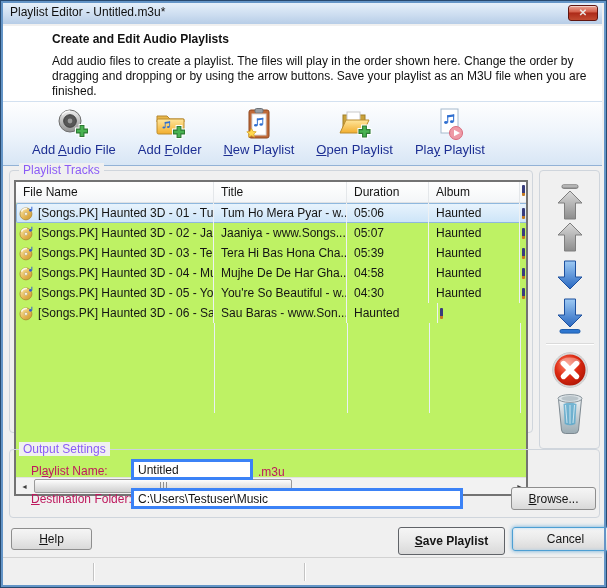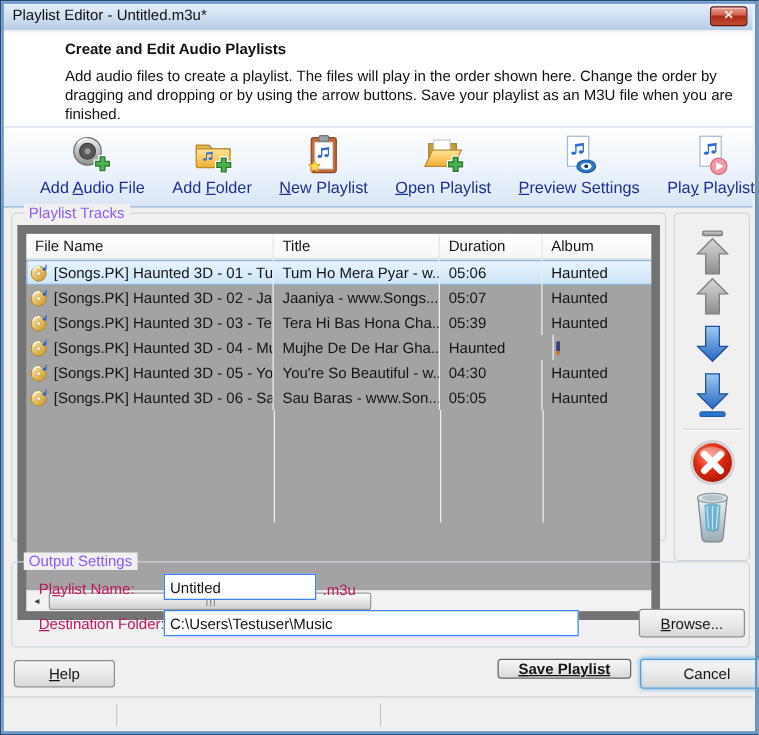--- a/index.html
+++ b/index.html
@@ -38,21 +38,21 @@
   .u { text-decoration:underline; }
 
   
   .groupbox { border:1px solid #cfd5dc; border-radius:4px; background:transparent; }
   .grouplabel { position:absolute; background:#f0f0f0; padding:0 4px; color:#8b5cf6; font-size:12px; z-index:2; white-space:nowrap; }
 
   #tracksGroup { left:8px; top:169px; width:524px; height:263px; }
   #tracksLabel { left:18px; top:162px; }
 
   
-  #table { left:13px; top:179px; width:514px; height:316px; background:#a3a3a3; border:7px solid #737373; overflow:hidden; }
+  #table { left:13px; top:179px; width:514px; height:316px; background:#bef264; border:2px solid #737373; overflow:hidden; }
   .thead { position:absolute; left:0; top:0; width:512px; height:21px;
     background:linear-gradient(#ffffff,#f4f6f8); border-bottom:1px solid #dfe2e5; display:flex; }
   .th { font-size:12px; color:#141414; padding:3px 0 0 7px; border-right:1px solid #e4e7ea; overflow:hidden; white-space:nowrap; }
   .w-file{width:198px;} .w-title{width:133px;} .w-dur{width:82px;} .w-album{width:91px;} .w-part{flex:1; padding-left:2px;}
   .tbody { position:absolute; left:0; top:21px; width:512px; }
   .trow { display:flex; height:20px; align-items:center; }
   .trow.selected { background:linear-gradient(#e9f4fd,#cce4f8); box-shadow:inset 0 0 0 1px #8fb8de; border-radius:2px; }
   .c { font-size:12px; color:#141414; padding-left:7px; height:20px; line-height:20px;
        overflow:hidden; white-space:nowrap; border-right:1px solid #eef1f4; }
   .c-file { width:198px; display:flex; align-items:center; gap:4px; padding-left:3px; }
@@ -84,34 +84,34 @@
   #btnRemove { top:180px; } #btnTrash { top:221px; }
   .fill-gray { fill:url(#gGray); stroke:#7e7e7e; stroke-width:1; }
   .fill-blue { fill:url(#gBlue); stroke:#1d509e; stroke-width:1; }
 
   
   #outputGroup { left:8px; top:448px; width:591px; height:69px; }
   #outputLabel { left:18px; top:441px; }
   .fieldlabel { position:absolute; font-size:12px; color:#be185d; white-space:nowrap; }
   #nameLabel { left:30px; top:463px; }
   #destLabel { left:30px; top:491px; }
-  .txtinput { position:absolute; height:21px; border:1px solid #3b82f6; font-size:12px; padding:0 4px;
+  .txtinput { position:absolute; height:21px; border:3px solid #3b82f6; font-size:12px; padding:0 4px;
     font-family:"Liberation Sans",sans-serif; color:#141414; background:#fff; }
   #nameInput { left:130px; top:458px; width:122px; }
   #destInput { left:130px; top:487px; width:332px; }
   #extLabel { left:257px; top:464px; }
 
   
   .btn { position:absolute; border:1px solid #8e8e8e; border-radius:3px;
     background:linear-gradient(#f5f5f5,#ebebeb 45%,#d9d9d9);
     font-family:"Liberation Sans",sans-serif; font-size:12px; color:#141414;
     display:flex; align-items:center; justify-content:center; cursor:default; white-space:nowrap; }
   #browseBtn { left:510px; top:486px; width:85px; height:23px; }
   #helpBtn   { left:10px;  top:527px; width:81px; height:22px; }
-  #saveBtn   { left:397px; top:526px; width:107px; height:16px; font-weight:bold; border-color:#606368;text-decoration:underline; }
+  #saveBtn   { left:397px; top:526px; width:107px; height:28px; font-weight:bold; border-color:#606368; }
   #cancelBtn { left:511px; top:526px; width:107px; height:24px; border-color:#4d9fd3;
     box-shadow:0 0 4px rgba(77,159,211,.85), inset 0 0 3px rgba(140,200,240,.6); }
 
   
   #statusbar { left:2; top:556px; width:601px; height:29px; background:#f0f0f0; border-top:1px solid #d2d2d2; }
   .stat { position:absolute; top:0; line-height:28px; font-size:12px; color:#141414; white-space:nowrap; }
   .stat-div { position:absolute; top:5px; width:1px; height:18px; background:#c3c3c3; box-shadow:1px 0 0 #fff; }
   #stTotal { left:8px; } #stDiv1 { left:92px; } #stDur { left:102px; } #stDiv2 { left:303px; }
 </style>
 </head>
@@ -230,29 +230,20 @@
         <rect x="5" y="8" width="22" height="14" fill="#caa23a" stroke="#a07f27"></rect>
         <rect x="9" y="5" width="13" height="9" fill="#ffffff" stroke="#c9c9c9"></rect>
         <path d="M2 26 L8 13 H31 L25 26 Z" fill="url(#gFolder)" stroke="#bb8c2e"></path>
         <use href="#plus" transform="translate(26.5,24.5)"></use>
       </svg>
       <span class="tlabel"><span></span><span class="u">O</span><span>pen Playlist</span></span>
     </div>
     <div class="tbtn">
       <svg viewBox="0 0 34 34">
         <use href="#pageNote"></use>
-        <ellipse cx="23" cy="26" rx="7.5" ry="5" fill="#2a7bc4" stroke="#1d5e9c"></ellipse>
-        <ellipse cx="23" cy="26" rx="4.2" ry="2.7" fill="#ffffff"></ellipse>
-        <circle cx="23" cy="26" r="1.6" fill="#16406e"></circle>
-      </svg>
-      <span class="tlabel"><span></span><span class="u">P</span><span>review Settings</span></span>
-    </div>
-    <div class="tbtn">
-      <svg viewBox="0 0 34 34">
-        <use href="#pageNote"></use>
         <circle cx="23" cy="26" r="6.5" fill="#ee9aa6" stroke="#d96a7c"></circle>
         <path d="M21 22.8 L27 26 L21 29.2 Z" fill="#ffffff"></path>
       </svg>
       <span class="tlabel"><span>Pla</span><span class="u">y</span><span> Playlist</span></span>
     </div>
   </div>
 
   <div class="abs groupbox" id="tracksGroup"></div>
   <span class="grouplabel" id="tracksLabel">Playlist Tracks</span>
 
@@ -308,20 +299,21 @@
           </div>
       </div>
       <div class="trow">
         <div class="c c-file">
             <svg viewBox="0 0 16 16">
               <use href="#cd"></use>
             </svg>
             <span>[Songs.PK] Haunted 3D - 04 - Muj...</span>
           </div>
         <div class="c c-title">Mujhe De De Har Gha...</div>
+        <div class="c c-dur">04:58</div>
         <div class="c c-album">Haunted</div>
         <div class="c c-part">
             <i class="sliver"></i>
           </div>
       </div>
       <div class="trow">
         <div class="c c-file">
             <svg viewBox="0 0 16 16">
               <use href="#cd"></use>
             </svg>
@@ -335,21 +327,20 @@
           </div>
       </div>
       <div class="trow">
         <div class="c c-file">
             <svg viewBox="0 0 16 16">
               <use href="#cd"></use>
             </svg>
             <span>[Songs.PK] Haunted 3D - 06 - Sau...</span>
           </div>
         <div class="c c-title">Sau Baras - www.Son...</div>
-        <div class="c c-dur">05:05</div>
         <div class="c c-album">Haunted</div>
         <div class="c c-part">
             <i class="sliver"></i>
           </div>
       </div>
     </div>
     <div class="colline" style="left:198px"></div>
     <div class="colline" style="left:331px"></div>
     <div class="colline" style="left:413px"></div>
     <div class="colline" style="left:504px"></div>

